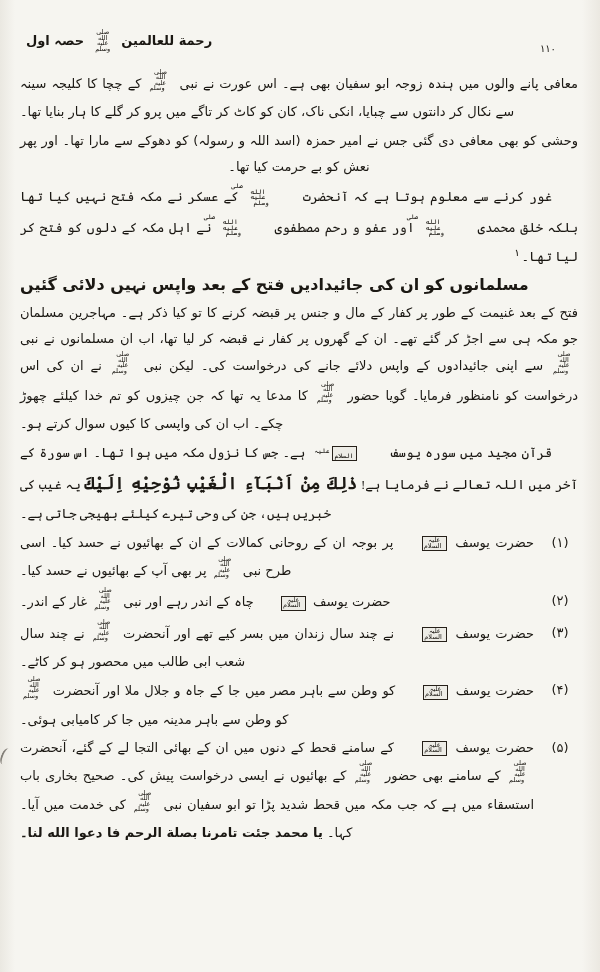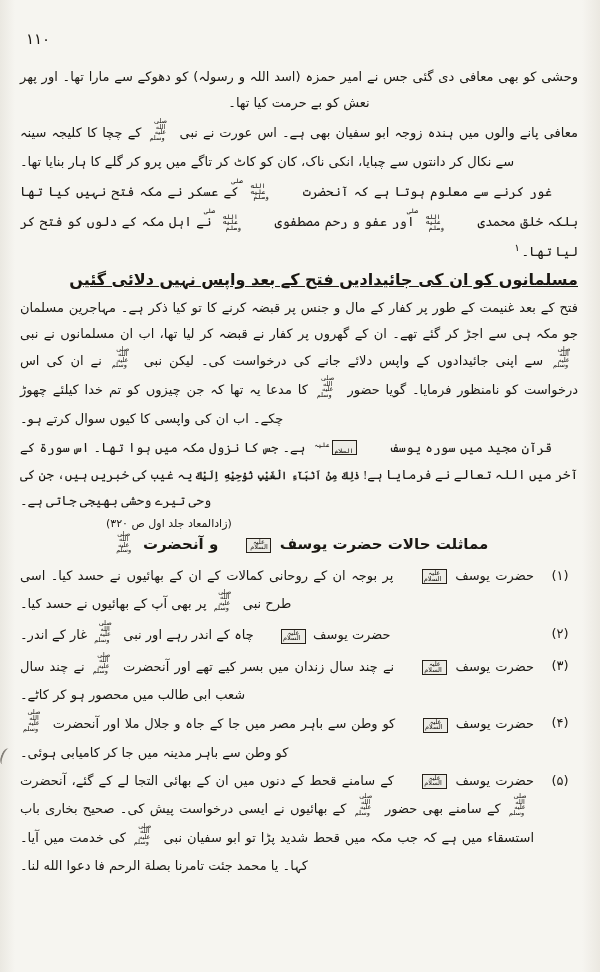--- a/index.html
+++ b/index.html
@@ -16,55 +16,55 @@
     background: linear-gradient(90deg, #eae8e1 0, #f6f5f0 2.5%, #f6f5f0 97%, #ebe8e1 100%);
     direction: rtl;
     overflow: hidden;
   }
   .header {
     direction: ltr;
     display: flex; justify-content: space-between; align-items: flex-end;
     padding: 30px 44px 0 26px;
   }
   .header-title { direction: rtl; font-size: 13px; font-weight: bold; }
-  .page-number { font-size: 15px; letter-spacing: 1px; text-align: center; }
+  .page-number { font-size: 10px; letter-spacing: 1px; text-align: center; }
   .body { padding: 16px 22px 0 20px; }
 
   .para {
     margin: 0 0 3px;
     font-size: 13px; line-height: 2.0;
     text-align: justify; text-align-last: left;
   }
   .last-center { text-align-last: center; }
   .last-right  { text-align-last: right; }
   .indent { text-indent: 26px; font-family: Liberation Serif, serif; }
 
   .sec1 {
     font-size: 16px; font-weight: bold;
-    text-align: right; margin: 5px 0 6px; text-decoration: underline;
+    text-align: left; margin: 5px 0 6px;
   }
   .citation {
     font-size: 11px; margin: 1px 0 2px;
     text-align: left; padding-left: 86px;
   }
   .sec2 {
     font-size: 15px; font-weight: bold;
     text-align: center; margin: 2px 0 7px;
   }
 
   .list { margin-top: 1px; }
   .item { display: flex; gap: 8px; margin: 0 0 2px; }
   .num { flex: 0 0 36px; font-size: 13px; line-height: 2.0; text-align: center; }
   .item-text {
     flex: 1; display: block;
     font-size: 13px; line-height: 2.0;
     text-align: justify; text-align-last: left;
   }
-  .dua { font-weight: normal; }
-  .verse { font-weight: bold; font-size: 10px; word-spacing: 2px; }
+  .dua { font-weight: bold; }
+  .verse { font-weight: bold; font-size: 17px; word-spacing: 2px; }
   .fn-ref { font-size: 9px; vertical-align: super; margin-right: 2px; }
 
   
   .stamp { display: inline-block; vertical-align: middle; text-align: center; margin: 0 3px; }
   .stamp i {
     font-style: normal; font-weight: normal;
     display: inline-block; width: 22px;
     font-size: 6.5px; line-height: 5.5px; word-spacing: 1px;
     color: #15120d;
   }
@@ -80,42 +80,41 @@
     border-radius: 50%;
     transform: rotate(22deg);
   }
 </style>
 </head>
 <body>
 
 <div class="page">
 
   <div class="header">
+    <div class="header-title">رحمة للعالمين <span class="stamp saw"><i>صلى الله عليه وسلم</i></span> حصہ اول</div>
     <div class="page-number">۱۱۰</div>
   </div>
 
   <div class="body">
 
+    <p class="para">معافی پانے والوں میں ہندہ زوجہ ابو سفیان بھی ہے۔ اس عورت نے نبی <span class="stamp saw"><i>صلى الله عليه وسلم</i></span> کے چچا کا کلیجہ سینہ سے نکال کر دانتوں سے چبایا، انکی ناک، کان کو کاٹ کر تاگے میں پرو کر گلے کا ہار بنایا تھا۔</p>
+
     <p class="para last-center">وحشی کو بھی معافی دی گئی جس نے امیر حمزہ (اسد اللہ و رسولہ) کو دھوکے سے مارا تھا۔ اور پھر نعش کو بے حرمت کیا تھا۔</p>
-
-    <p class="para">معافی پانے والوں میں ہندہ زوجہ ابو سفیان بھی ہے۔ اس عورت نے نبی <span class="stamp saw"><i>صلى الله عليه وسلم</i></span> کے چچا کا کلیجہ سینہ سے نکال کر دانتوں سے چبایا، انکی ناک، کان کو کاٹ کر تاگے میں پرو کر گلے کا ہار بنایا تھا۔</p>
 
     <p class="para indent last-right"><span>غور کرنے سے معلوم ہوتا ہے کہ آنحضرت <span class="stamp saw"><i>صلى الله عليه وسلم</i></span> کے عسکر نے مکہ فتح نہیں کیا تھا بلکہ خلق محمدی <span class="stamp saw"><i>صلى الله عليه وسلم</i></span> اور عفو و رحم مصطفوی <span class="stamp saw"><i>صلى الله عليه وسلم</i></span> نے اہل مکہ کے دلوں کو فتح کر لیا تھا۔</span><sup class="fn-ref">۱</sup></p>
 
     <h2 class="sec1">مسلمانوں کو ان کی جائیدادیں فتح کے بعد واپس نہیں دلائی گئیں</h2>
 
     <p class="para">فتح کے بعد غنیمت کے طور پر کفار کے مال و جنس پر قبضہ کرنے کا تو کیا ذکر ہے۔ مہاجرین مسلمان جو مکہ ہی سے اجڑ کر گئے تھے۔ ان کے گھروں پر کفار نے قبضہ کر لیا تھا، اب ان مسلمانوں نے نبی <span class="stamp saw"><i>صلى الله عليه وسلم</i></span> سے اپنی جائیدادوں کے واپس دلائے جانے کی درخواست کی۔ لیکن نبی <span class="stamp saw"><i>صلى الله عليه وسلم</i></span> نے ان کی اس درخواست کو نامنظور فرمایا۔ گویا حضور <span class="stamp saw"><i>صلى الله عليه وسلم</i></span> کا مدعا یہ تھا کہ جن چیزوں کو تم خدا کیلئے چھوڑ چکے۔ اب ان کی واپسی کا کیوں سوال کرتے ہو۔</p>
 
 
-    <p class="para indent"><span>قرآن مجید میں سورہ یوسف <span class="stamp as"><i>علیہ السلام</i></span> ہے۔ جس کا نزول مکہ میں ہوا تھا۔ اس سورۃ کے آخر میں اللہ تعالے نے فرمایا ہے! </span><span class="verse">ذٰلِكَ مِنْ اَنْبَآءِ الْغَيْبِ نُوْحِيْهِ اِلَيْكَ</span><span> یہ غیب کی خبریں ہیں، جن کی وحی تیرے وحشی بھیجی جاتی ہے۔</span></p>
+    <p class="para indent"><span>قرآن مجید میں سورہ یوسف <span class="stamp as"><i>علیہ السلام</i></span> ہے۔ جس کا نزول مکہ میں ہوا تھا۔ اس سورۃ کے آخر میں اللہ تعالے نے فرمایا ہے! </span><span class="verse">ذٰلِكَ مِنْ اَنْبَآءِ الْغَيْبِ نُوْحِيْهِ اِلَيْكَ</span><span> یہ غیب کی خبریں ہیں، جن کی وحی تیرے کیلئے بھیجی جاتی ہے۔</span></p>
 
 
-    <div class="citation">(زادالمعاد جلد اول ص ۳۲۰)</div>
 
-    <h3 class="sec2">مماثلت حالات حضرت یوسف <span class="stamp as"><i>علیہ السلام</i></span> و آنحضرت <span class="stamp saw"><i>صلى الله عليه وسلم</i></span></h3>
 
     <div class="list">
 
       <div class="item">
         <span class="num">(۱)</span>
         <span class="item-text last-center">حضرت یوسف <span class="stamp as"><i>علیہ السلام</i></span> پر بوجہ ان کے روحانی کمالات کے ان کے بھائیوں نے حسد کیا۔ اسی طرح نبی <span class="stamp saw"><i>صلى الله عليه وسلم</i></span> پر بھی آپ کے بھائیوں نے حسد کیا۔</span>
       </div>
 
       <div class="item">
         <span class="num">(۲)</span>

